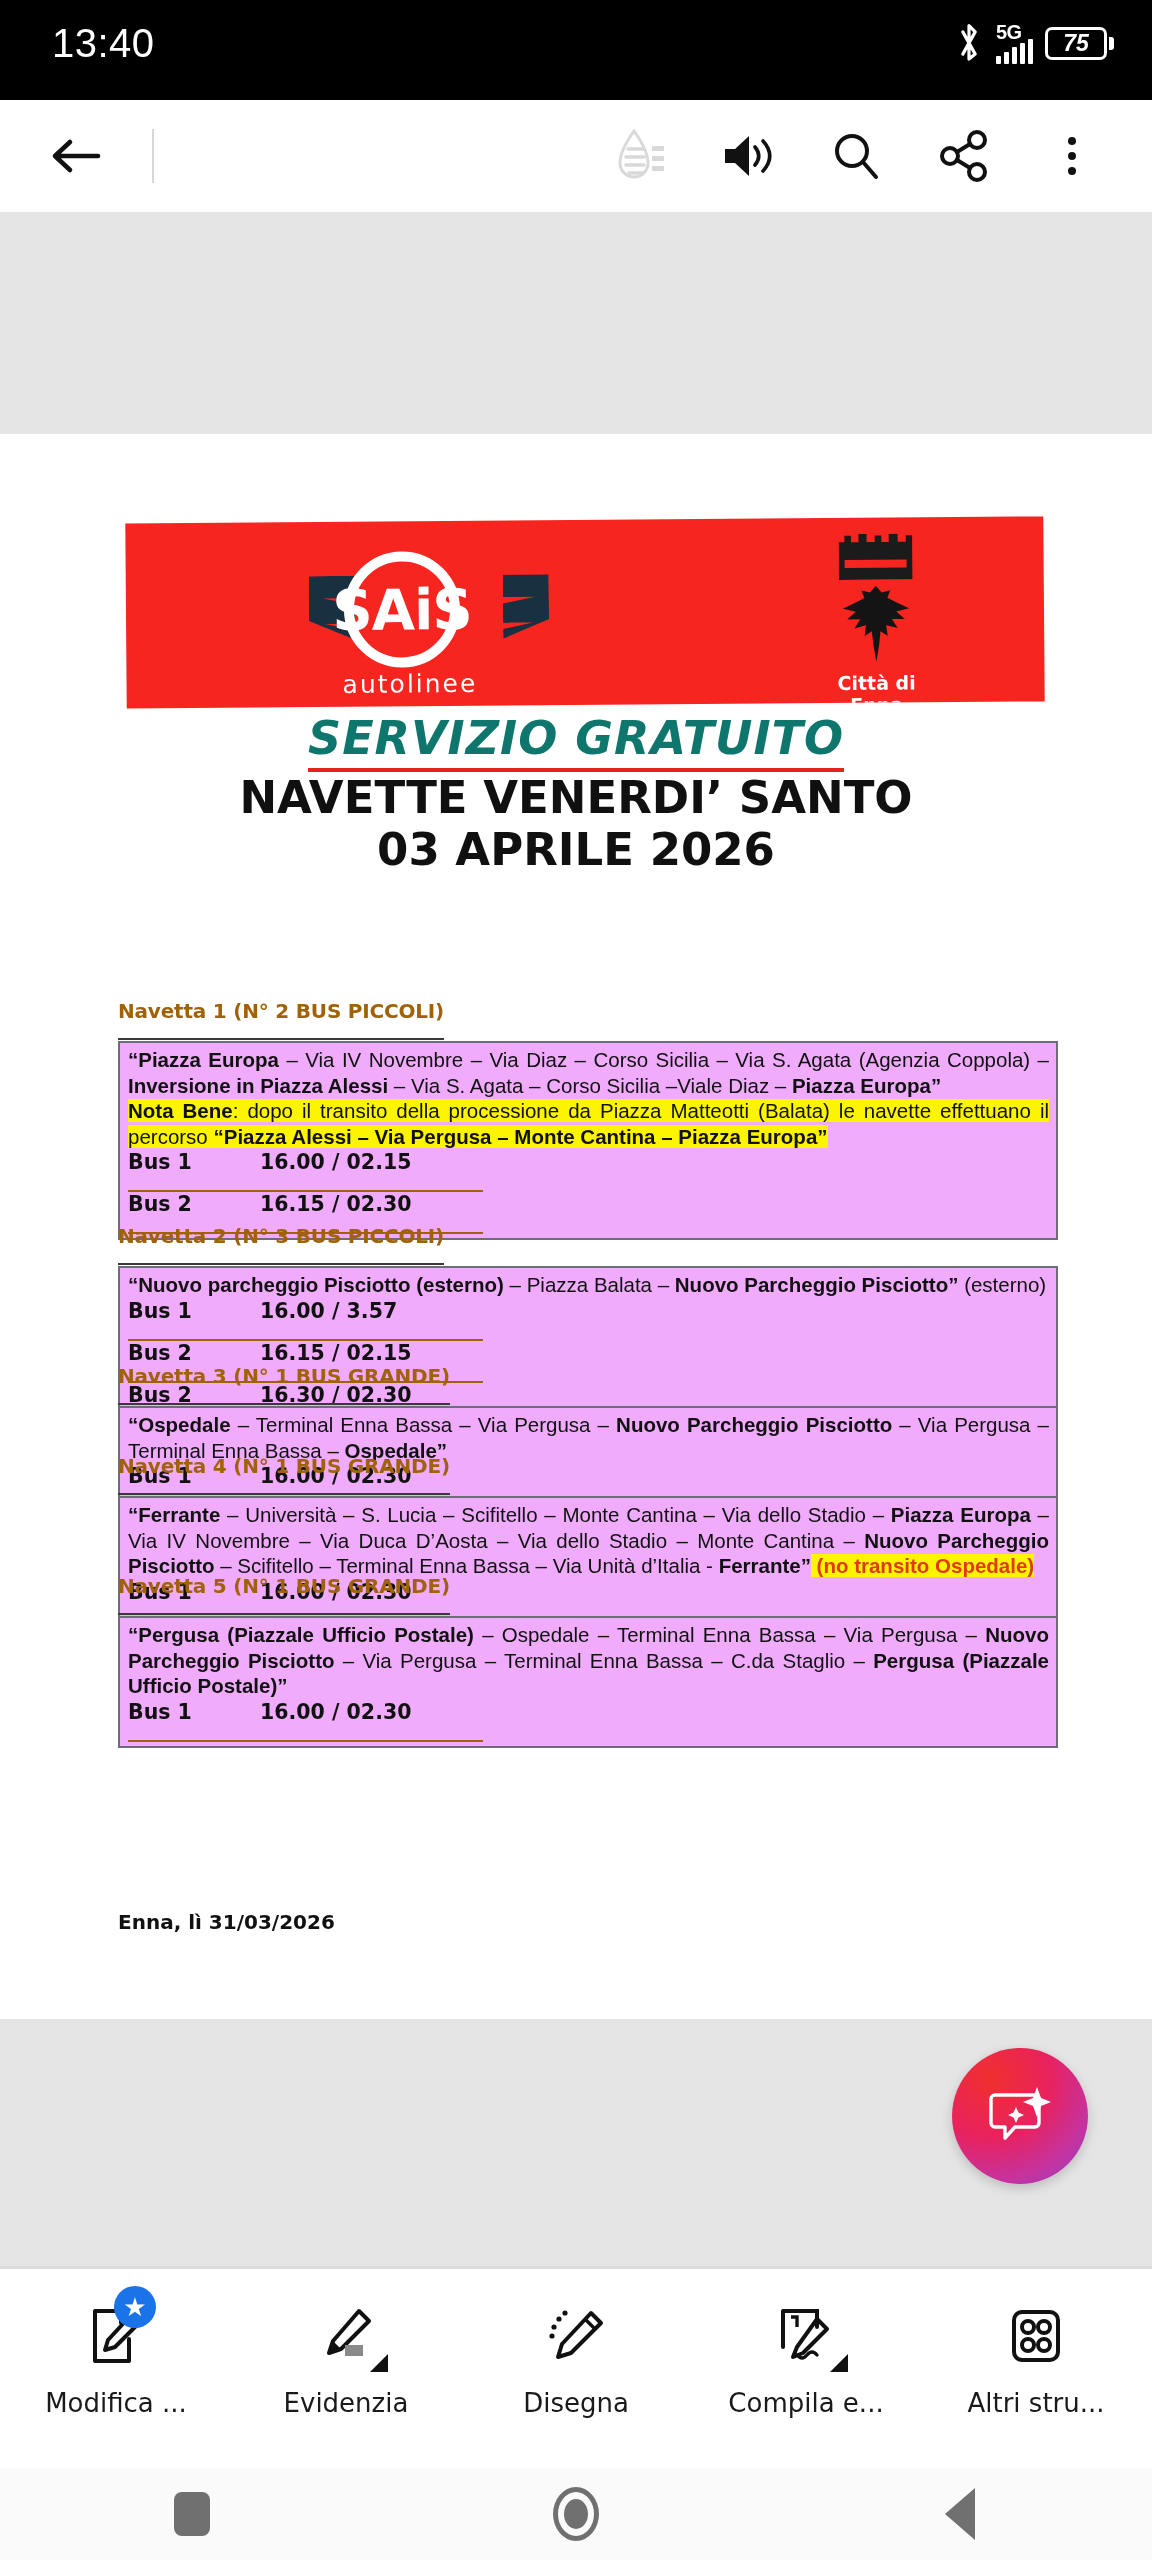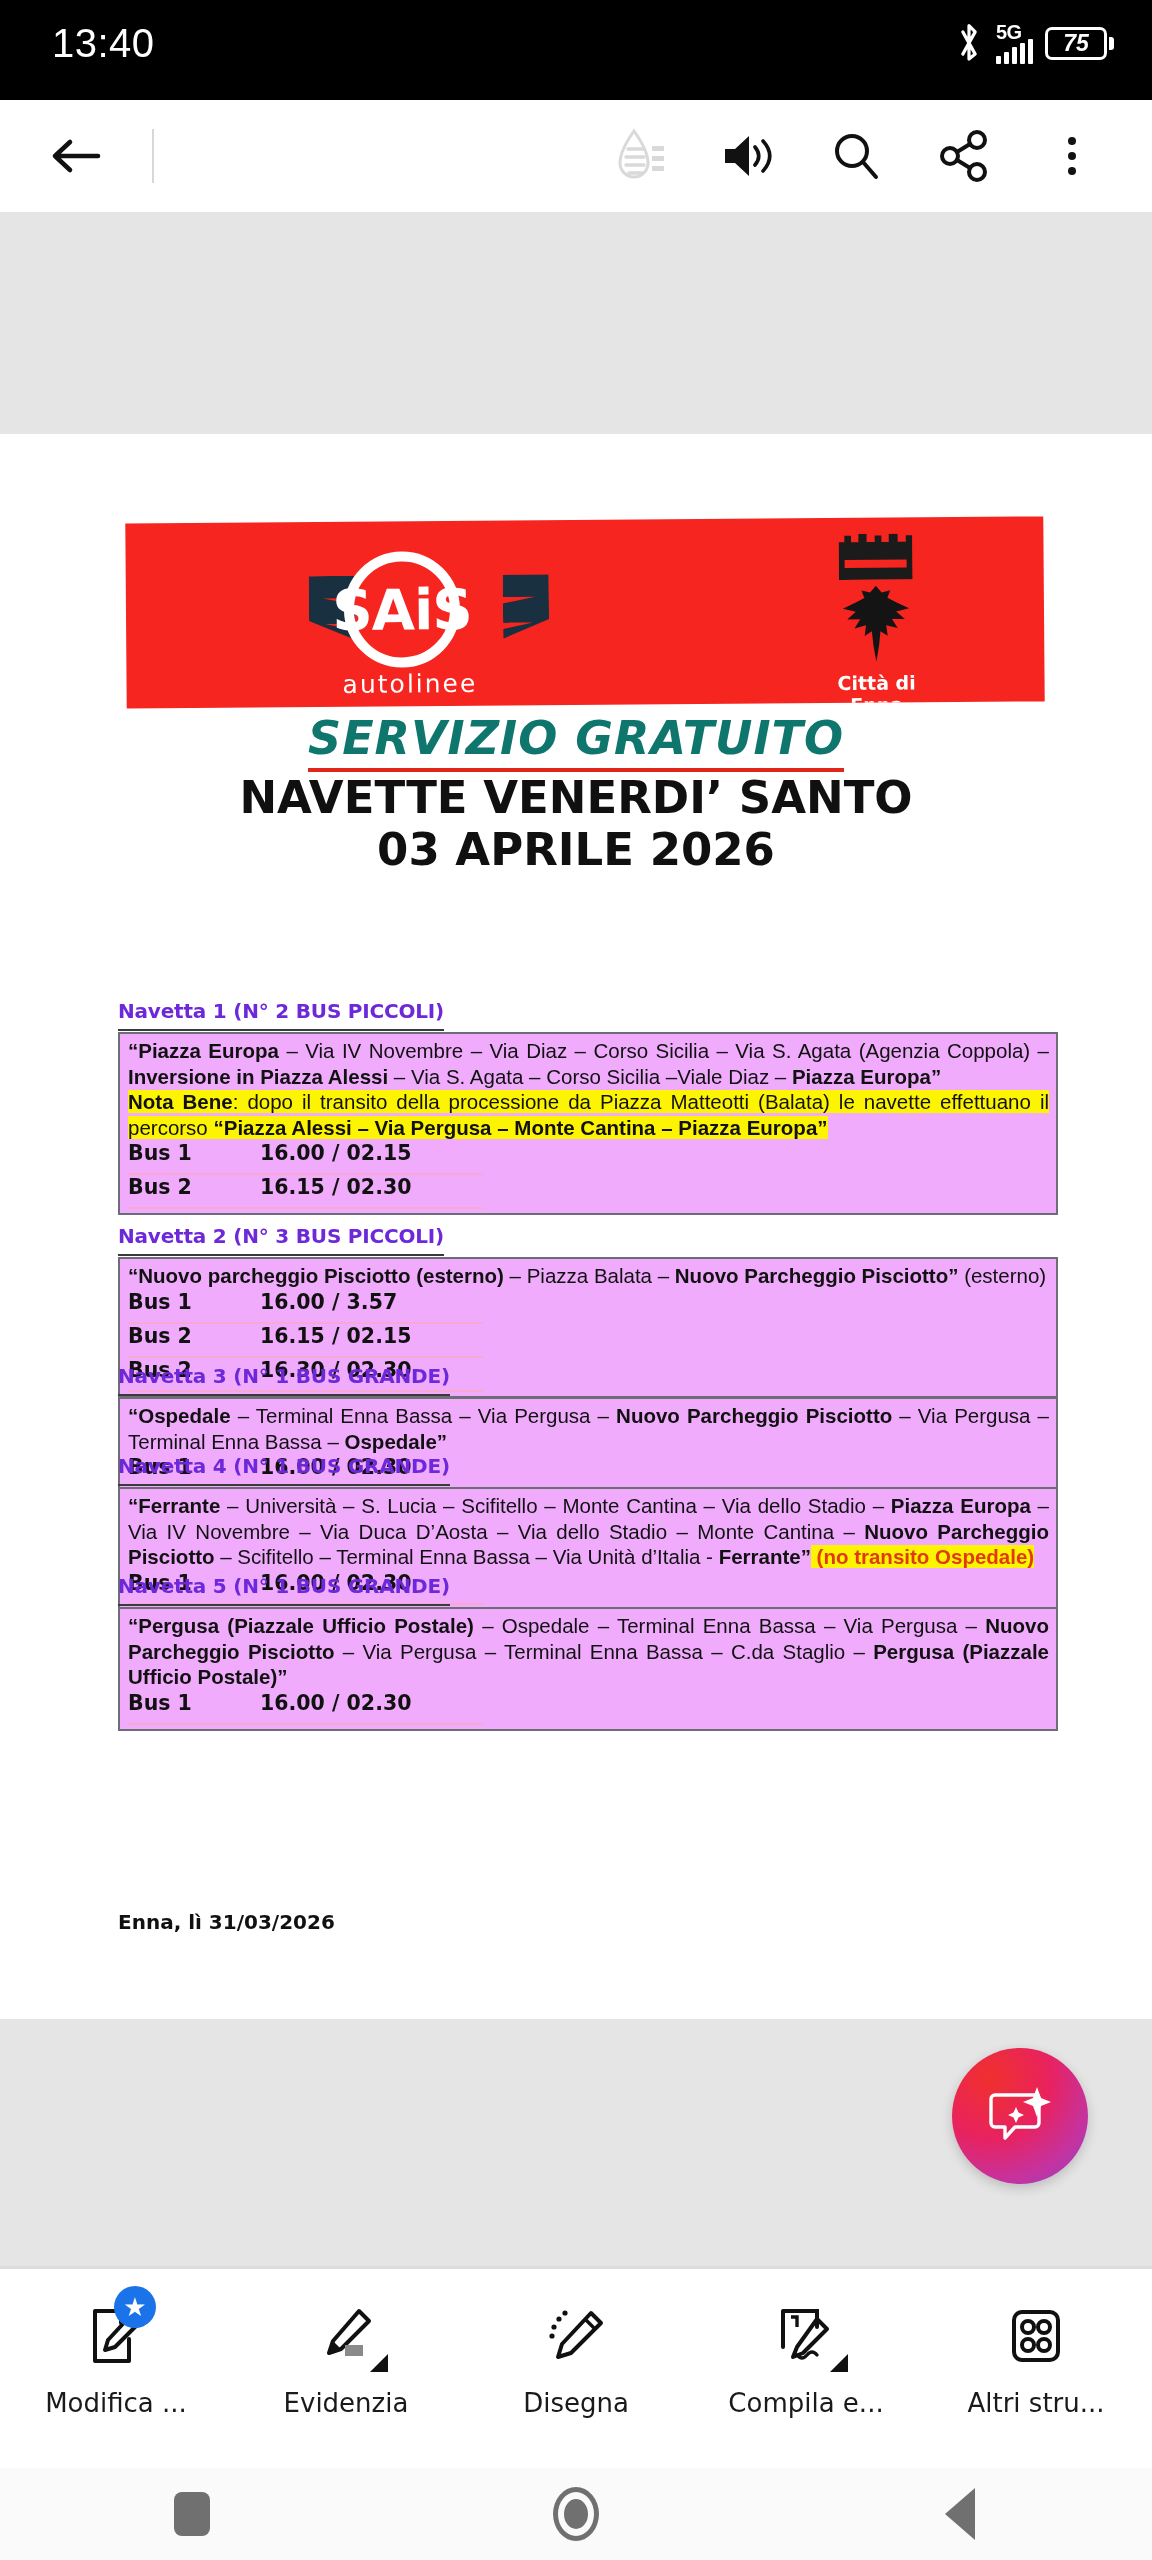--- a/index.html
+++ b/index.html
@@ -125,37 +125,37 @@
   }
   .t-data {
     position: absolute; top: 389px; left: 0; width: 1152px; text-align: center;
     color: #101010; font-size: 45px; font-weight: 700;
     font-family: "DejaVu Sans", sans-serif;
   }
 
   
   .nav-block { position: absolute; left: 118px; width: 940px; }
   .nav-head {
-    font-size: 20px; font-weight: 700; color: #6d28d9; letter-spacing: -0.2px;
-    display: inline-block; border-bottom: 2px solid #3a3a3a; padding-bottom: 6px;
+    font-size: 20px; font-weight: 700; color: #a16207; letter-spacing: -0.2px;
+    display: inline-block; border-bottom: 2px solid #3a3a3a; padding-bottom: 15px;
     font-family: "DejaVu Sans", sans-serif;
   }
   .nav-box {
     border: 2px solid #6d6d78; margin-top: 1px; padding: 4px 7px 4px 8px;
     background: #f0abfc;
   }
   .route { font-size: 20.5px; line-height: 25.5px; color: #111; text-align: justify; }
   .route b { font-weight: 700; }
   .hl { background: #fdf401; }
   .note-red { color: #e23a10; font-weight: 700; background: #fdf401; }
   .times { margin-top: 1px; }
   .trow {
     display: flex; align-items: baseline;
-    border-bottom: 2px solid #f9a8d4; width: 355px;
-    padding-bottom: 8px;
+    border-bottom: 2px solid #a16207; width: 355px;
+    padding-bottom: 16px;
   }
   .tlabel {
     font-size: 20.5px; font-weight: 700; color: #111; width: 132px;
     font-family: "DejaVu Sans", sans-serif;
   }
   .tval { font-size: 20.5px; font-weight: 700; color: #111; font-family: "DejaVu Sans", sans-serif; }
   .footer-date {
     position: absolute; left: 118px; font-size: 20px; font-weight: 700; color: #111;
     font-family: "DejaVu Sans", sans-serif;
   }

